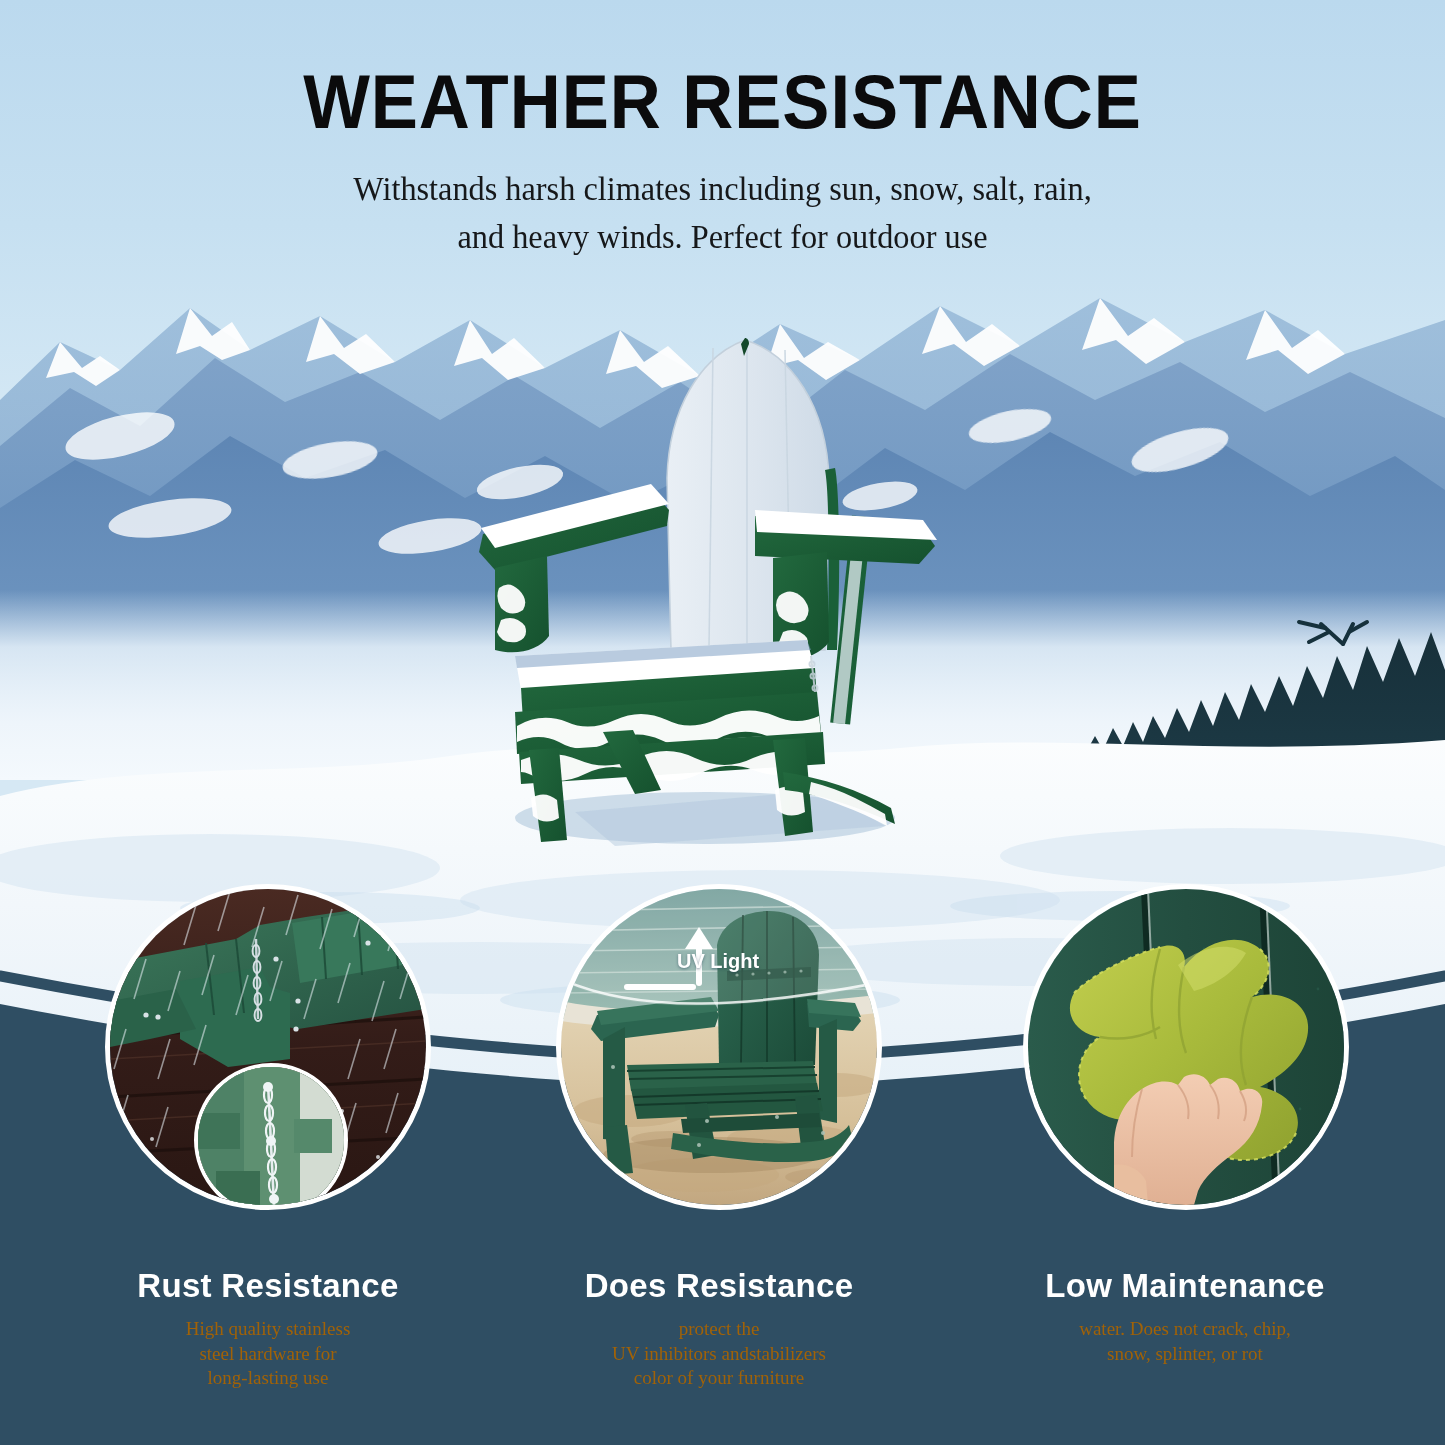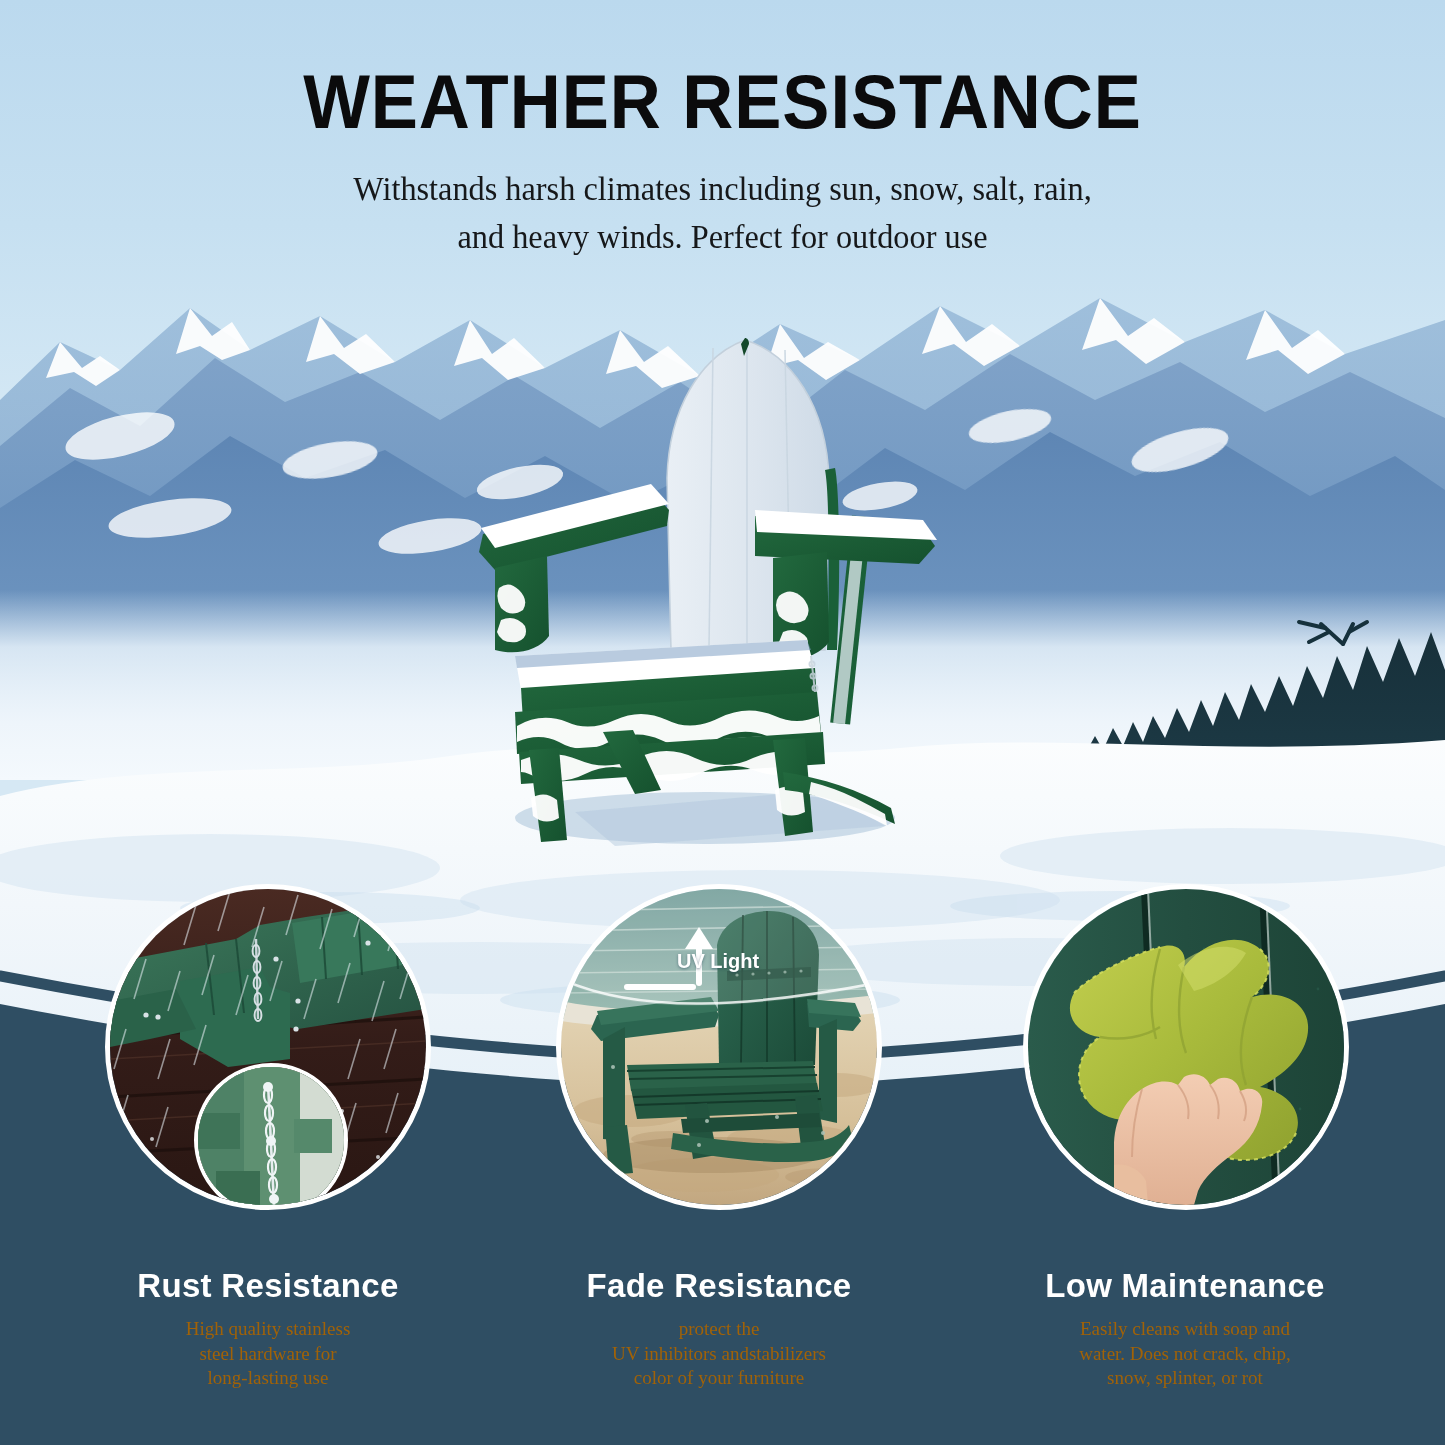--- a/index.html
+++ b/index.html
@@ -669,30 +669,29 @@
   <div class="feat f1">
     <div class="feat-title">Rust Resistance</div>
     <div class="feat-desc">
       <div>High quality stainless</div>
       <div>steel hardware for</div>
       <div>long-lasting use</div>
     </div>
   </div>
 
   <div class="feat f2">
-    <div class="feat-title">Fade Resistance</div>
+    <div class="feat-title">Does Resistance</div>
     <div class="feat-desc">
       <div>protect the</div>
       <div>UV inhibitors andstabilizers</div>
       <div>color of your furniture</div>
     </div>
   </div>
 
   <div class="feat f3">
     <div class="feat-title">Low Maintenance</div>
     <div class="feat-desc">
-      <div>Easily cleans with soap and</div>
       <div>water. Does not crack, chip,</div>
       <div>snow, splinter, or rot</div>
     </div>
   </div>
 
 </div>
 
 </body></html>

